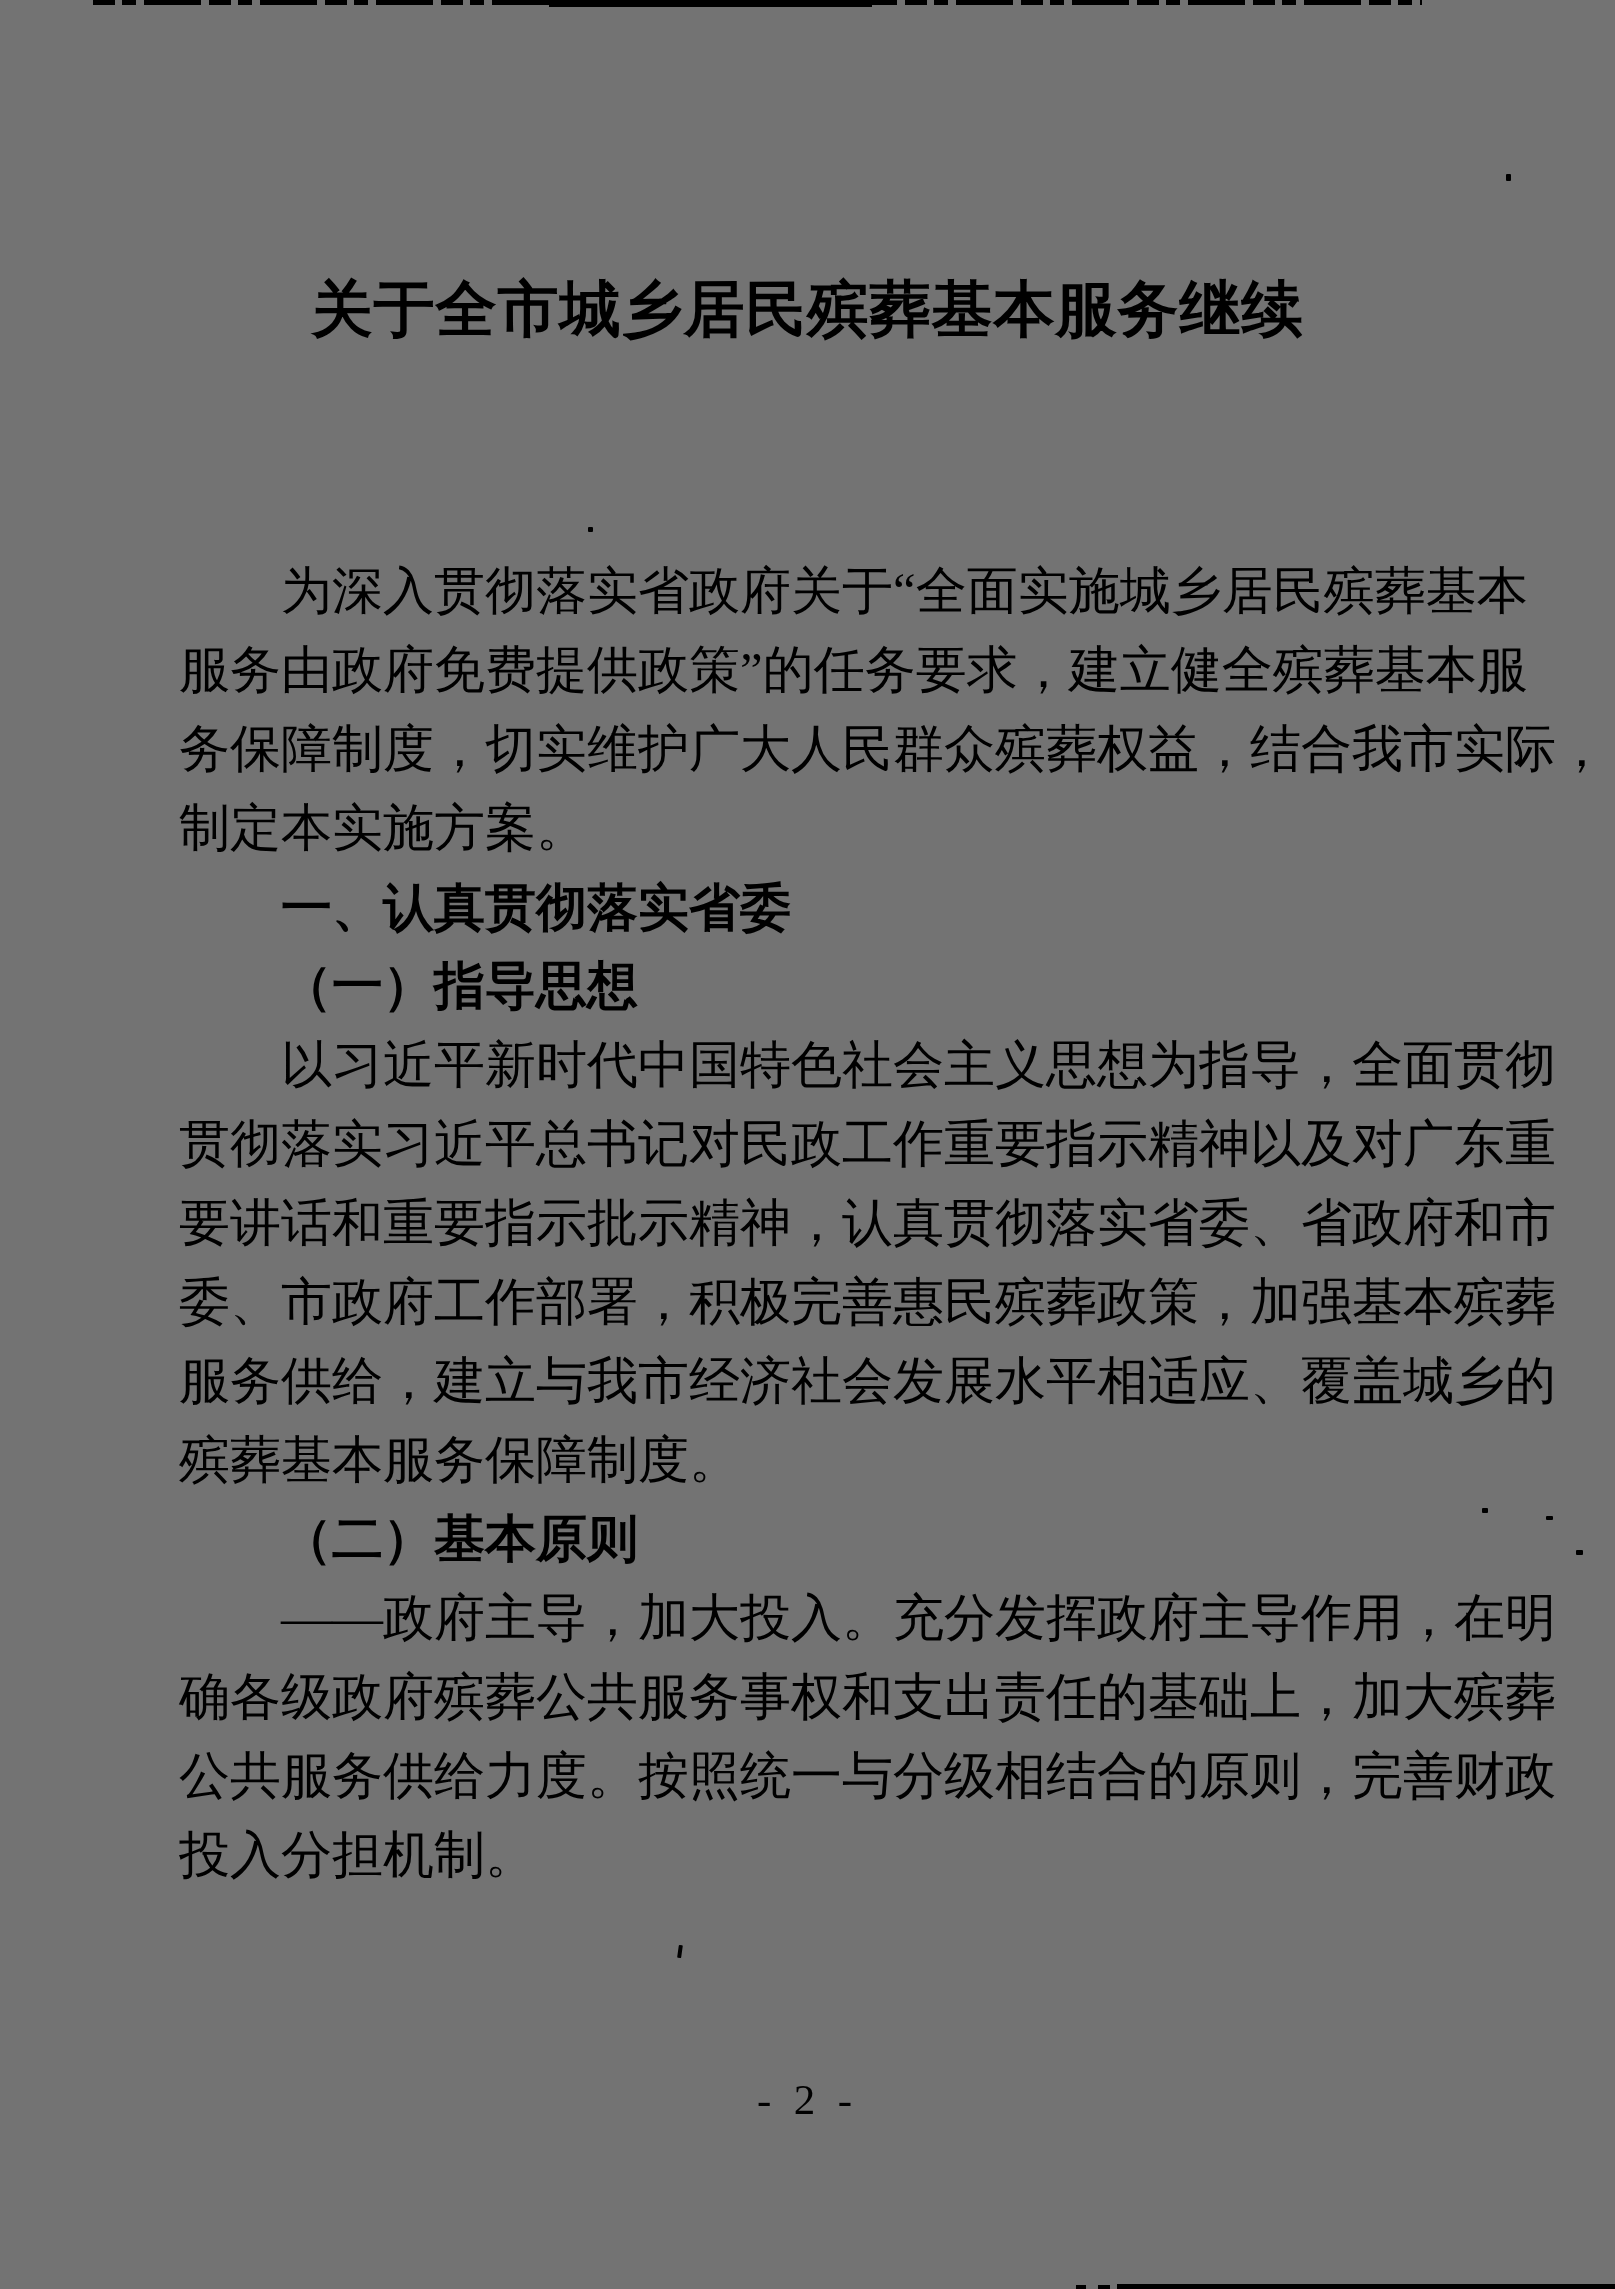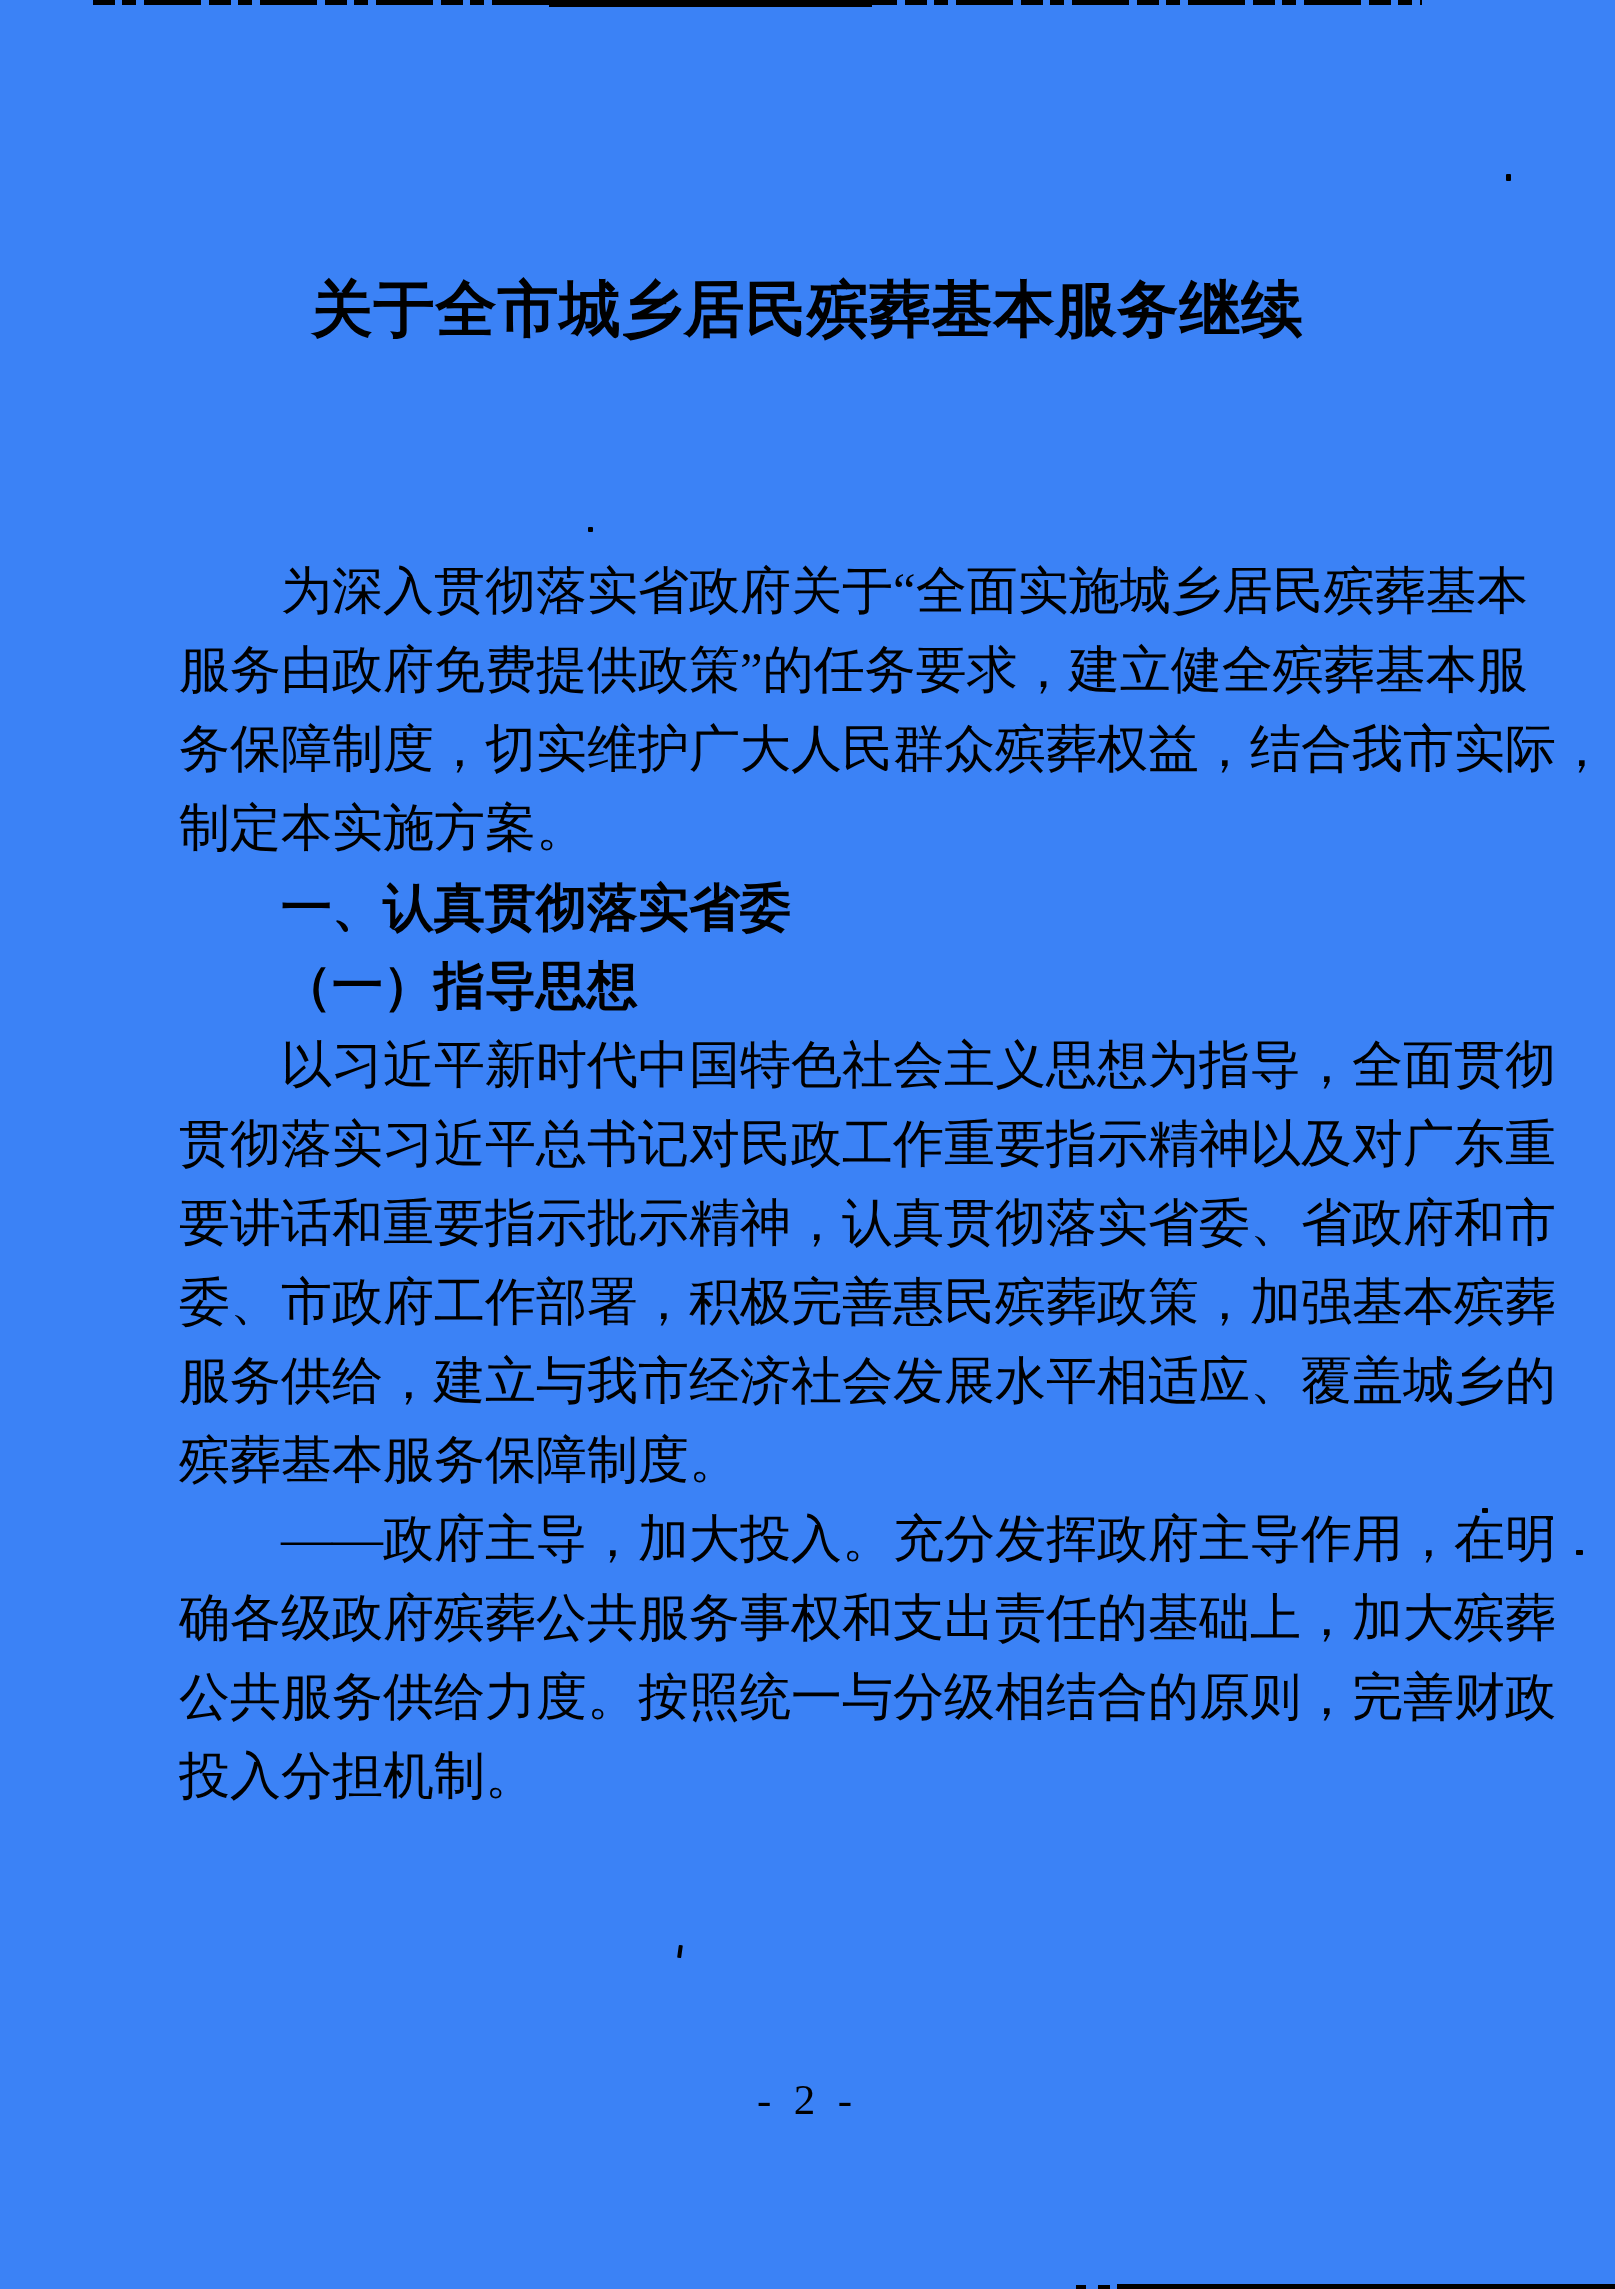--- a/index.html
+++ b/index.html
@@ -1,19 +1,19 @@
 <!DOCTYPE html>
 <html lang="zh"><head>
 <meta charset="utf-8">
 <style>
   html,body{margin:0;padding:0;background:#ffffff;}
   .page{
     position:relative;
     width:1615px;height:2290px;
-    background:#3b82f6;
+    background:#737373;
     overflow:hidden;
     font-family:"Liberation Serif","DejaVu Serif",serif;
     color:#000;
   }
 
   
   .edge-top{
     position:absolute;top:0;left:93px;width:1329px;height:4.9px;
     background:repeating-linear-gradient(90deg,
       #000 0 21.6px, transparent 21.6px 29px,
@@ -104,20 +104,21 @@
     <div class="ln full">务保障制度，切实维护广大人民群众殡葬权益，结合我市实际，</div>
     <div class="ln end">制定本实施方案。</div>
     <div class="ln ind h1">一、认真贯彻落实省委</div>
     <div class="ln ind h2">（一）指导思想</div>
     <div class="ln ind full">以习近平新时代中国特色社会主义思想为指导，全面贯彻</div>
     <div class="ln full">贯彻落实习近平总书记对民政工作重要指示精神以及对广东重</div>
     <div class="ln full">要讲话和重要指示批示精神，认真贯彻落实省委、省政府和市</div>
     <div class="ln full">委、市政府工作部署，积极完善惠民殡葬政策，加强基本殡葬</div>
     <div class="ln full">服务供给，建立与我市经济社会发展水平相适应、覆盖城乡的</div>
     <div class="ln end">殡葬基本服务保障制度。</div>
+    <div class="ln ind h2">（二）基本原则</div>
     <div class="ln ind full">——政府主导，加大投入。充分发挥政府主导作用，在明</div>
     <div class="ln full">确各级政府殡葬公共服务事权和支出责任的基础上，加大殡葬</div>
     <div class="ln full">公共服务供给力度。按照统一与分级相结合的原则，完善财政</div>
     <div class="ln end">投入分担机制。</div>
   </div>
 
   <div class="page-number">- 2 -</div>
 
 </div>
 

